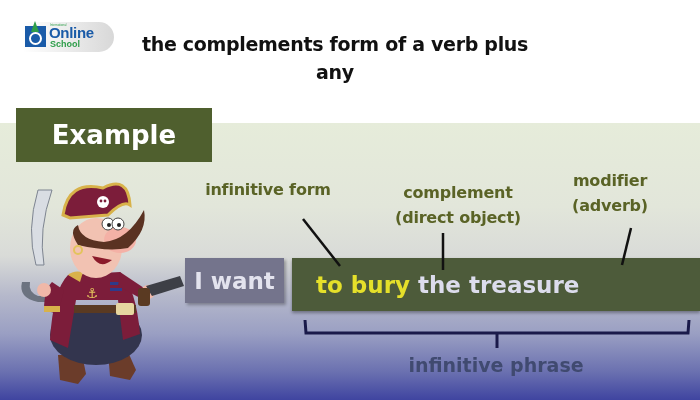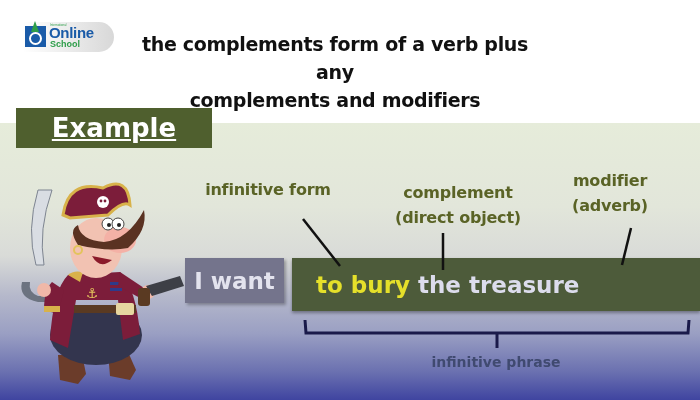--- a/index.html
+++ b/index.html
@@ -45,24 +45,24 @@
     }
     
     .title {
       position: absolute; left: 125px; top: 30px; width: 420px;
       text-align: center; font-size: 19px; font-weight: bold; color: #111111;
       line-height: 28px; letter-spacing: -0.3px;
       font-family: "DejaVu Sans", sans-serif;
     }
     
     .example-box {
-      position: absolute; left: 16px; top: 108px; width: 196px; height: 40px;
+      position: absolute; left: 16px; top: 108px; width: 196px; height: 54px;
       background: #4f5f2e; color: #ffffff;
       display: flex; align-items: center; justify-content: center;
-      font-size: 26px; font-weight: bold; text-decoration: underline;
+      font-size: 26px; font-weight: bold;
     }
     
     .label {
       position: absolute; color: #5a6326; font-weight: bold; font-size: 16px;
       text-align: center; line-height: 25px; letter-spacing: -0.2px;
     }
     .lbl-infinitive { left: 188px; top: 177px; width: 160px; }
     .lbl-complement { left: 378px; top: 180px; width: 160px; }
     .lbl-modifier { left: 555px; top: 168px; width: 110px; }
     
@@ -76,21 +76,21 @@
     .box-phrase {
       position: absolute; left: 292px; top: 258px; width: 408px; height: 53px;
       background: #4d5b3a; color: #dcdcec;
       display: flex; align-items: center; padding-left: 24px; box-sizing: border-box;
       font-size: 23px; font-weight: bold; white-space: nowrap;
       box-shadow: 0 2px 3px rgba(0,0,0,0.35);
     }
     .box-phrase .hl { color: #e5e02a; }
     .bracket-text {
       position: absolute; left: 396px; top: 354px; width: 200px; text-align: center;
-      color: #404a70; font-size: 14px; font-weight: bold;
+      color: #404a70; font-size: 19px; font-weight: bold;
     }
     svg.overlay { position: absolute; left: 0; top: 0; }
     
     .pirate { position: absolute; left: 8px; top: 170px; width: 185px; height: 220px; }
   </style>
 </head>
 <body>
 
 <div class="slide-bg"></div>
 
@@ -99,21 +99,20 @@
     <div class="logo-tri"></div>
     <div class="logo-ring"></div>
   </div>
   <span class="logo-intl">International</span>
   <span class="logo-online">Online</span>
   <span class="logo-school">School</span>
 </div>
 
 <div class="title">
   <div>the complements form of a verb plus any</div>
-  <div>complements and modifiers</div>
 </div>
 
 <div class="example-box">Example</div>
 
 <svg class="pirate" viewBox="0 0 185 220">
 
   <path d="M30 20 Q18 60 28 95 L36 95 Q30 60 44 20 Z" fill="#d9dde3" stroke="#7d8490" stroke-width="1"></path>
 
   <path d="M14 112 Q10 128 30 132 L40 132 L40 126 L30 126 Q20 122 22 112 Z" fill="#6c7380"></path>
 

